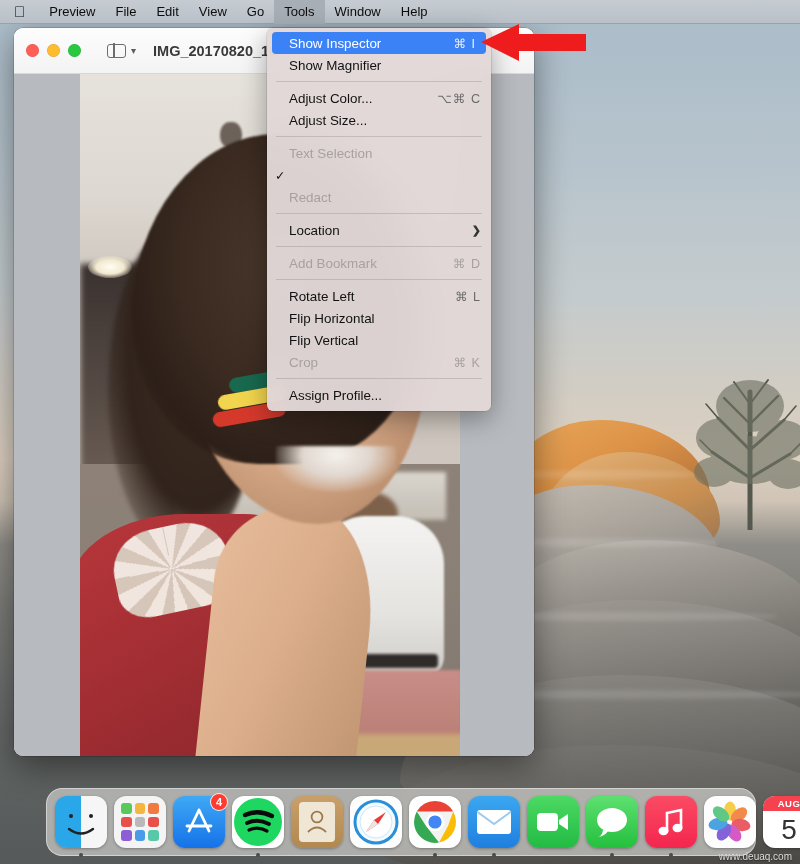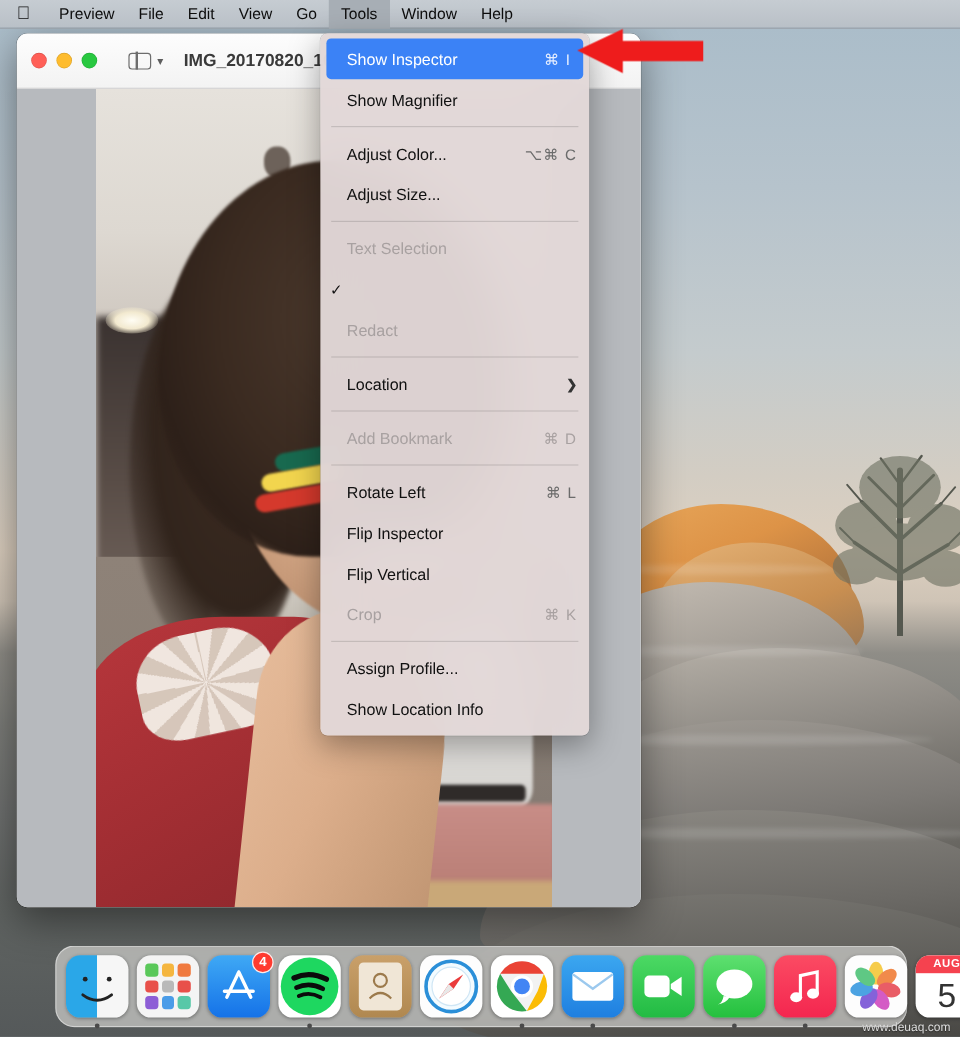--- a/index.html
+++ b/index.html
@@ -251,21 +251,21 @@
     background: rgba(226,216,216,0.965);
     border-radius: 6px;
     box-shadow: 0 8px 26px rgba(0,0,0,0.34), 0 0 0 0.5px rgba(0,0,0,0.18);
     padding: 4px 0 5px 0;
     z-index: 60;
     font-size: 13.4px;
     color: #111;
     backdrop-filter: blur(18px);
   }
   .mi {
-    height: 34px; display: flex; align-items: center;
+    height: 22px; display: flex; align-items: center;
     padding: 0 10px 0 8px; position: relative;
   }
   .mi .chk { width: 14px; flex: 0 0 14px; font-size: 12.5px; color: #111; }
   .mi .lbl { flex: 1; white-space: nowrap; }
   .mi .key { color: #6b6b6b; font-size: 12.6px; letter-spacing: 1px; }
   .mi .arrow { color: #333; font-size: 11px; font-weight: bold; }
   .mi.sel {
     background: #3b82f6; color: #fff;
     margin: 0 5px; border-radius: 4px; padding-left: 3px;
   }
@@ -493,39 +493,35 @@
       <span class="key">⌘ D</span>
     </div>
     <div class="msep"></div>
     <div class="mi">
       <span class="chk"></span>
       <span class="lbl">Rotate Left</span>
       <span class="key">⌘ L</span>
     </div>
     <div class="mi">
       <span class="chk"></span>
-      <span class="lbl">Flip Inspector</span>
+      <span class="lbl">Flip Horizontal</span>
     </div>
     <div class="mi">
       <span class="chk"></span>
       <span class="lbl">Flip Vertical</span>
     </div>
     <div class="mi disabled">
       <span class="chk"></span>
       <span class="lbl">Crop</span>
       <span class="key">⌘ K</span>
     </div>
     <div class="msep"></div>
     <div class="mi">
       <span class="chk"></span>
       <span class="lbl">Assign Profile...</span>
-    </div>
-    <div class="mi">
-      <span class="chk"></span>
-      <span class="lbl">Show Location Info</span>
     </div>
   </div>
 
 <svg id="red-arrow" width="105" height="44" viewBox="0 0 105 44">
   <path d="M0 20 L38 2 L38 12 L105 12 L105 29 L38 29 L38 39 Z" fill="#ee1c1c"></path>
 </svg>
 
 <div id="dock">
 
   <div class="dock-item">

